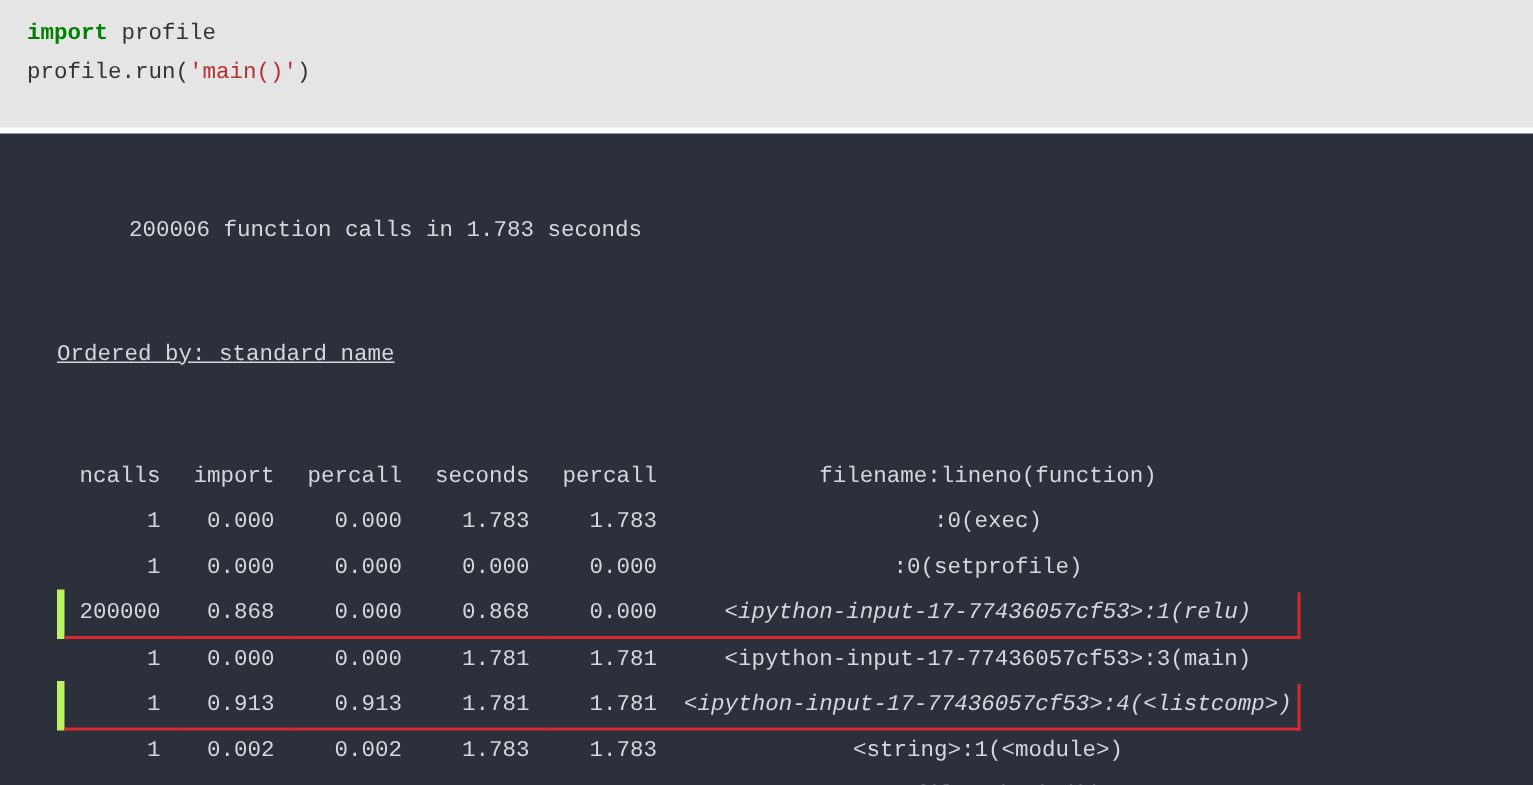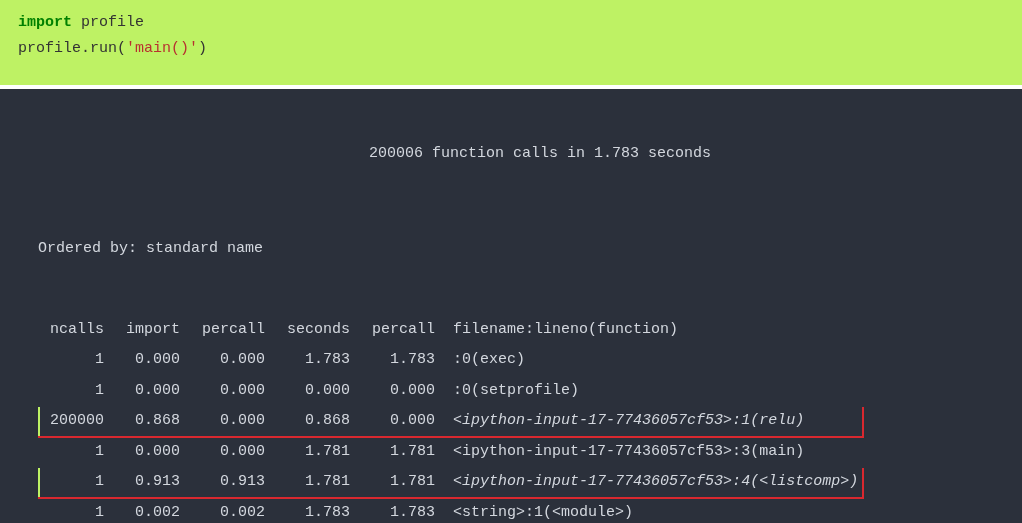--- a/index.html
+++ b/index.html
@@ -3,61 +3,61 @@
 <meta charset="utf-8">
 <style>
   * { margin: 0; padding: 0; box-sizing: border-box; }
   body {
     font-family: "SF Mono", "Consolas", "Menlo", "Courier New", monospace;
     font-size: 15px;
     background: #fff;
     width: 1022px;
   }
   .code-top {
-    background: #bef264;
+    background: #e5e5e5;
     padding: 10px 18px 24px 18px;
     line-height: 1.7;
     color: #333;
     white-space: pre;
   }
   .kw-green { color: #008000; font-weight: bold; }
   .str-red { color: #b8312f; }
   .output-block {
     background: #2b303b;
     color: #d3d7de;
     padding: 22px 28px 28px 28px;
     line-height: 1.9;
     white-space: pre;
     position: relative;
     margin-top: 4px;
   }
-  .summary-line { margin-left: 58px; margin-bottom:4px;text-align:center;}
-  .ordered-line { margin-left: 10px; margin-top: 34px; margin-bottom:22px;}
+  .summary-line { margin-left: 58px; margin-bottom:4px;}
+  .ordered-line { margin-left: 10px; margin-top: 22px; margin-bottom:22px;text-decoration:underline;}
   table.prof {
     border-collapse: collapse;
     margin-left: 10px;
     font-family: inherit;
     font-size: inherit;
     line-height: 1.9;
   }
   table.prof td, table.prof th {
     font-weight: normal;
     text-align: right;
     padding: 0 10px 0 10px;
     white-space: nowrap;
     border: 2px solid transparent;
   }
   table.prof th { }
-  table.prof td.fn, table.prof th.fn { text-align: left; padding-left: 6px; padding-right:4px;}
+  table.prof td.fn, table.prof th.fn { text-align: center; padding-left: 6px; padding-right:4px;}
   tr.highlight td {
     border-top: 2px solid #d9282f;
     border-bottom: 2px solid #d9282f;
   }
   tr.highlight td:first-child {
-    border-left: 2px solid #bef264;
+    border-left: 5px solid #bef264;
     border-top-left-radius: 4px;
     border-bottom-left-radius: 4px;
   }
   tr.highlight td:last-child {
     border-right: 2px solid #d9282f;
     border-top-right-radius: 4px;
     border-bottom-right-radius: 4px;
     font-style: italic;
   }
 </style>

